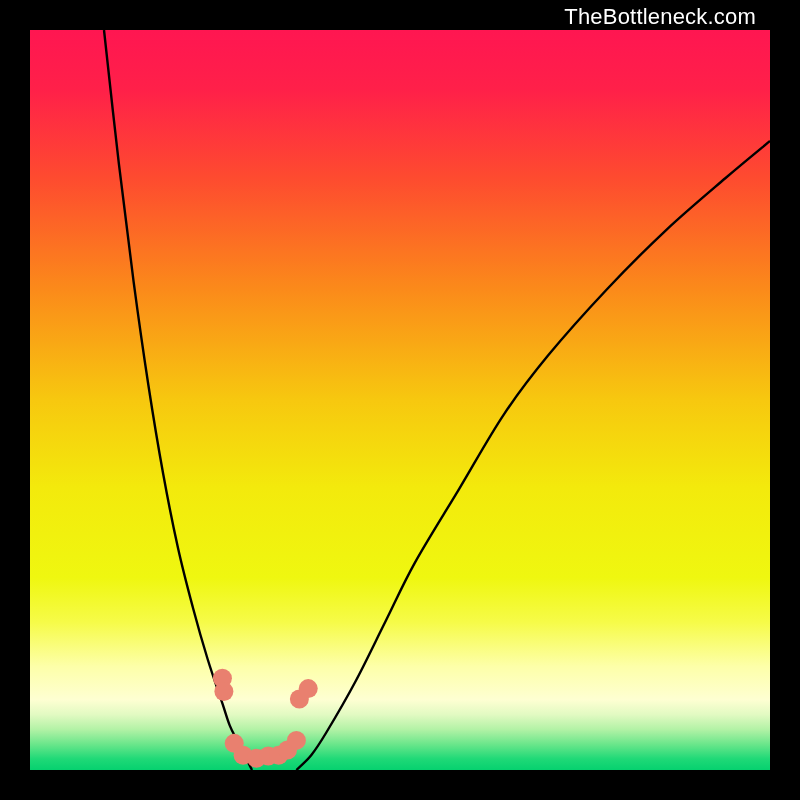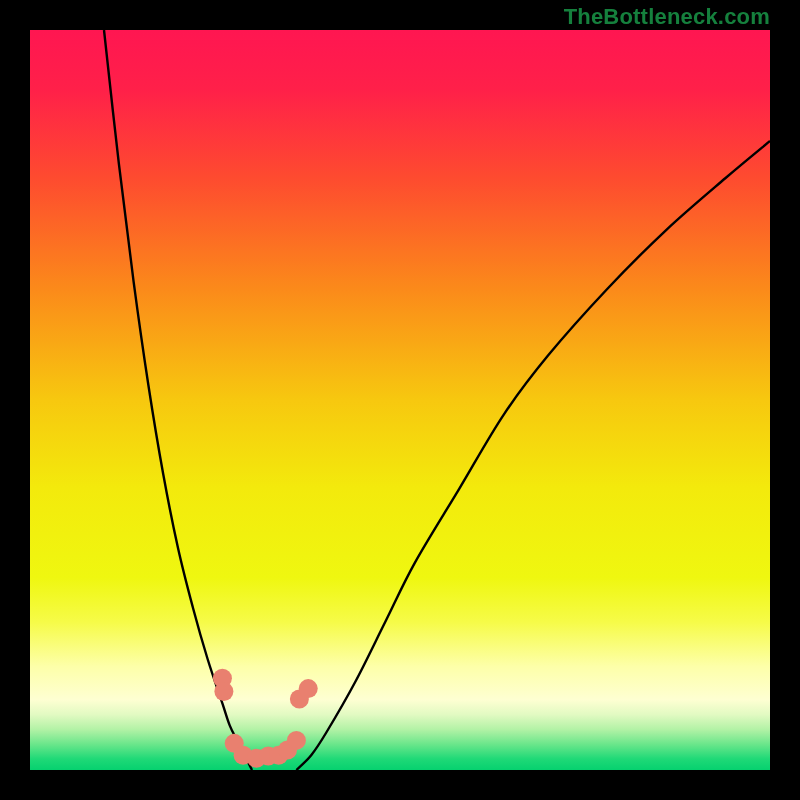--- a/index.html
+++ b/index.html
@@ -21,25 +21,25 @@
     position: absolute;
     left: 30px;
     top: 30px;
     width: 740px;
     height: 740px;
     overflow: hidden;
   }
   .attribution {
     position: absolute;
     top: 4px;
-    right: 30px;
-    color: #15803d;
+    right: 44px;
+    color: #ffffff;
     font-size: 22px;
     letter-spacing: 0.2px;
-    font-weight: 700;
+    font-weight: 400;
   }
   svg { display: block; }
 </style>
 </head>
 <body>
 
 <div class="frame">
   <div class="attribution">TheBottleneck.com</div>
 
   <div class="plot">

